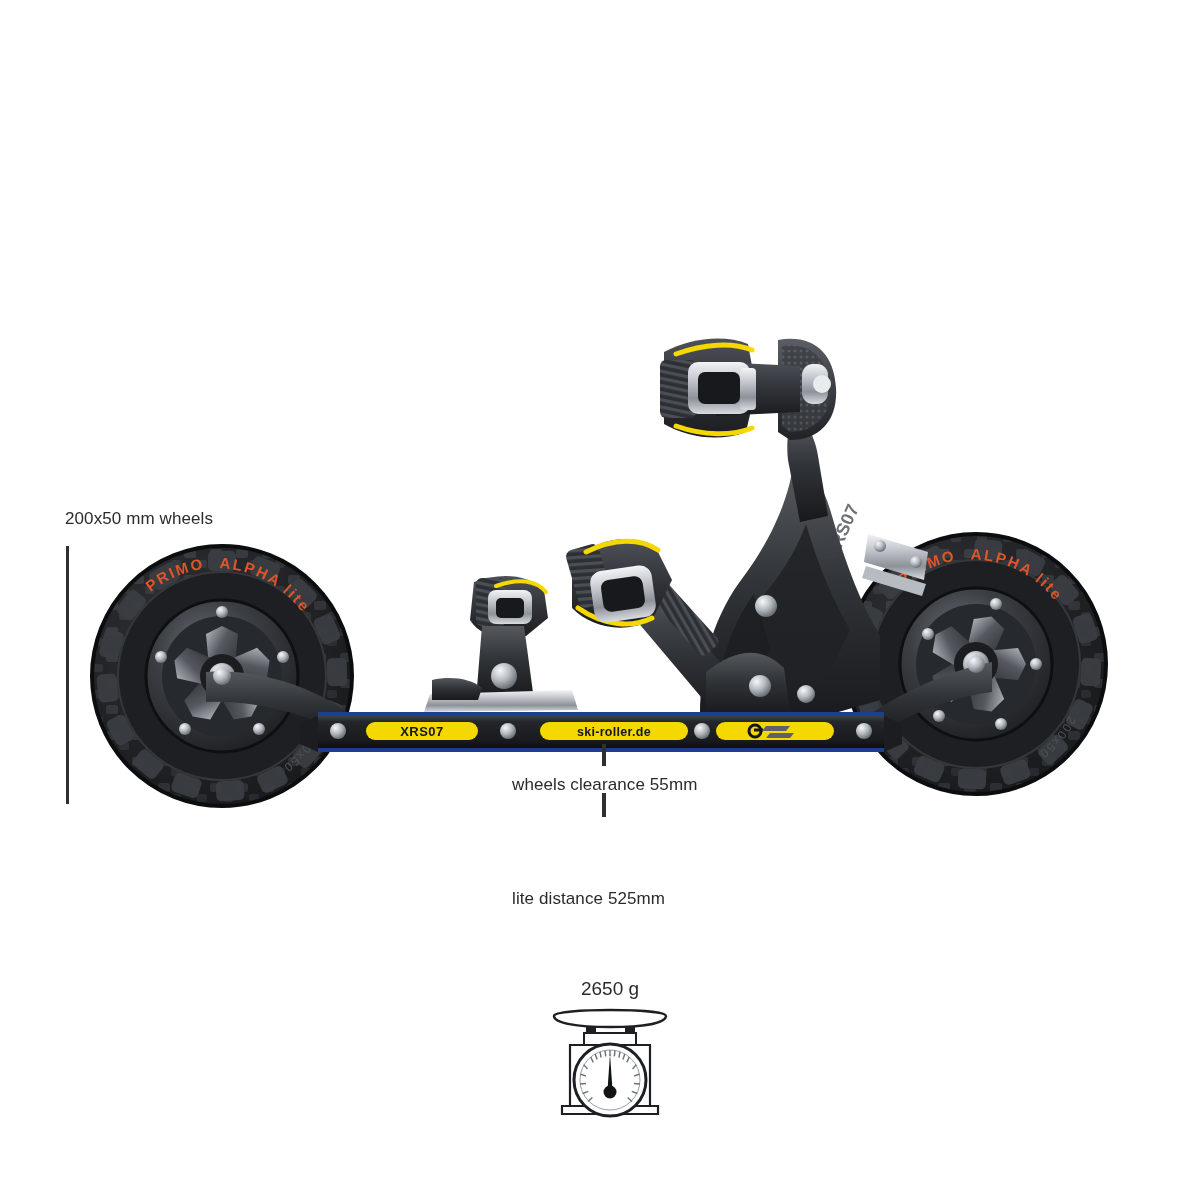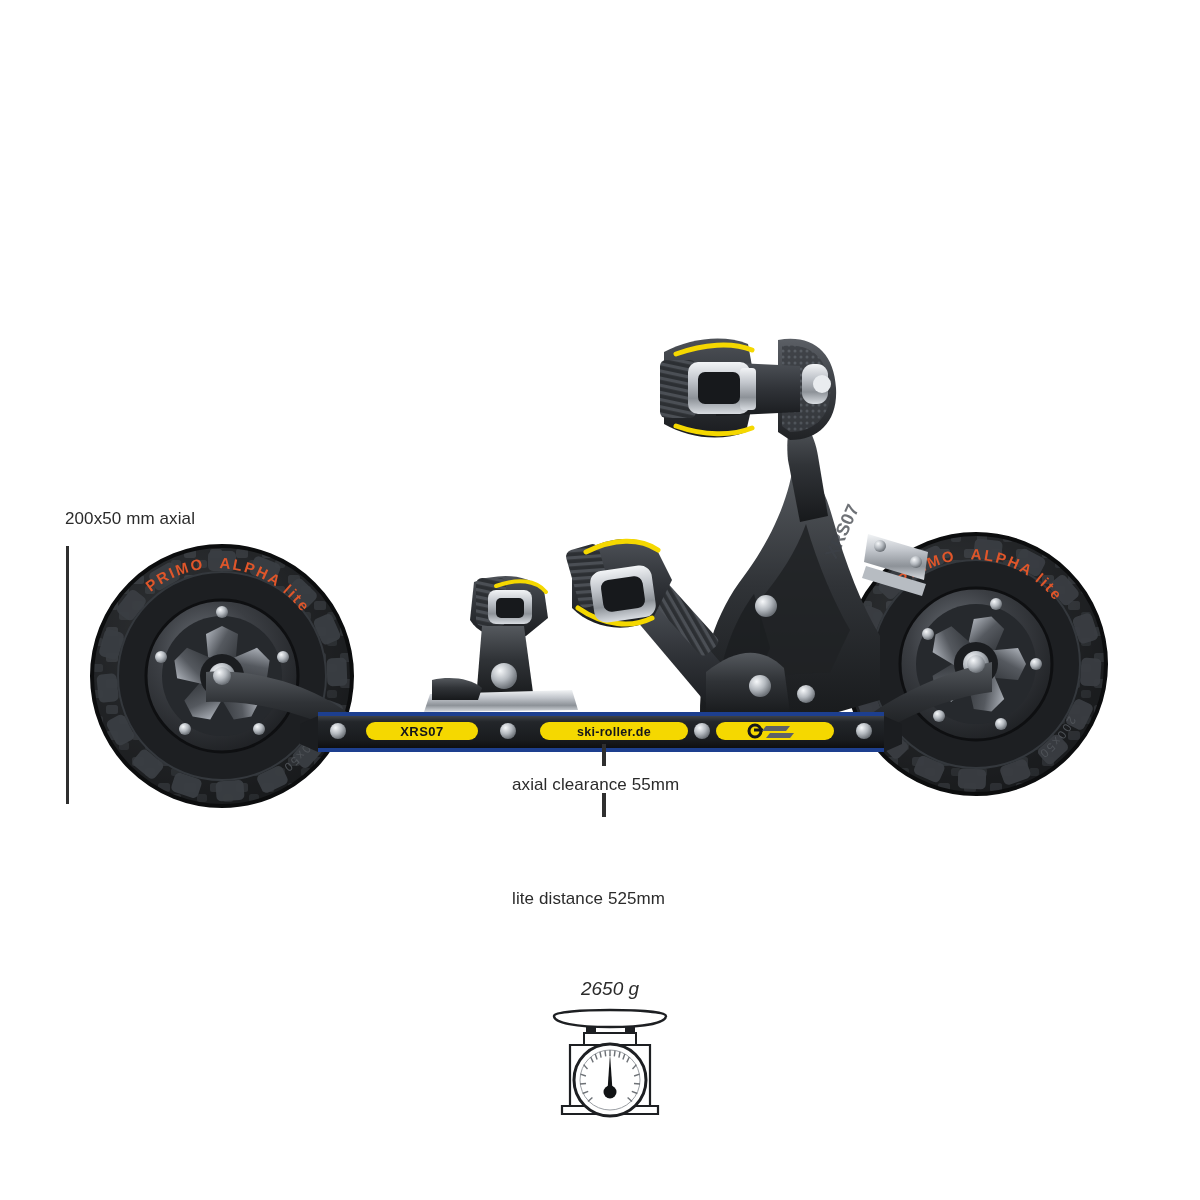--- a/index.html
+++ b/index.html
@@ -24,21 +24,21 @@
   #label-clearance{left:512px;top:775px;}
   #label-axial{left:512px;top:889px;}
 
   
   .dimline{position:absolute;background:#2f2f2f;}
   #dim-wheel-vert{left:66px;top:546px;width:3px;height:258px;}
   #dim-clear-top{left:602px;top:744px;width:4px;height:22px;}
   #dim-clear-bot{left:602px;top:793px;width:4px;height:24px;}
 
   
-  #scale-wrap{position:absolute;left:548px;top:978px;width:124px;height:140px;font-style:italic;}
+  #scale-wrap{position:absolute;left:548px;top:978px;width:124px;height:140px;}
   #scale-weight{
     position:absolute;left:0;top:0;width:124px;text-align:center;
     font-size:19px;color:#2b2b2b;
   }
   #scale-svg{position:absolute;left:0;top:26px;}
 
   
   #product{position:absolute;left:0;top:0;width:1200px;height:1200px;}
 </style>
 </head>
@@ -439,25 +439,25 @@
       </g>
 
       <circle cx="508" cy="731" r="8" fill="url(#boltG)"></circle>
       <circle cx="702" cy="731" r="8" fill="url(#boltG)"></circle>
       <circle cx="864" cy="731" r="8" fill="url(#boltG)"></circle>
       <circle cx="338" cy="731" r="8" fill="url(#boltG)"></circle>
     </g>
   </svg>
 
   <div class="dimline" id="dim-wheel-vert"></div>
-  <div class="anno" id="label-wheels">200x50 mm axial</div>
+  <div class="anno" id="label-wheels">200x50 mm wheels</div>
 
   <div class="dimline" id="dim-clear-top"></div>
   <div class="dimline" id="dim-clear-bot"></div>
-  <div class="anno" id="label-clearance">axial clearance 55mm</div>
+  <div class="anno" id="label-clearance">wheels clearance 55mm</div>
 
   <div class="anno" id="label-axial">lite distance 525mm</div>
 
   <div id="scale-wrap">
     <div id="scale-weight">2650 g</div>
     <svg id="scale-svg" width="124" height="114" viewBox="0 0 124 114">
 
       <path d="M6 12 C 6 4, 118 4, 118 12 C 118 19, 96 23, 62 23 C 28 23, 6 19, 6 12 Z" fill="#ffffff" stroke="#1d1f22" stroke-width="2.4"></path>
 
       <rect x="38" y="22" width="10" height="7" fill="#1d1f22"></rect>

